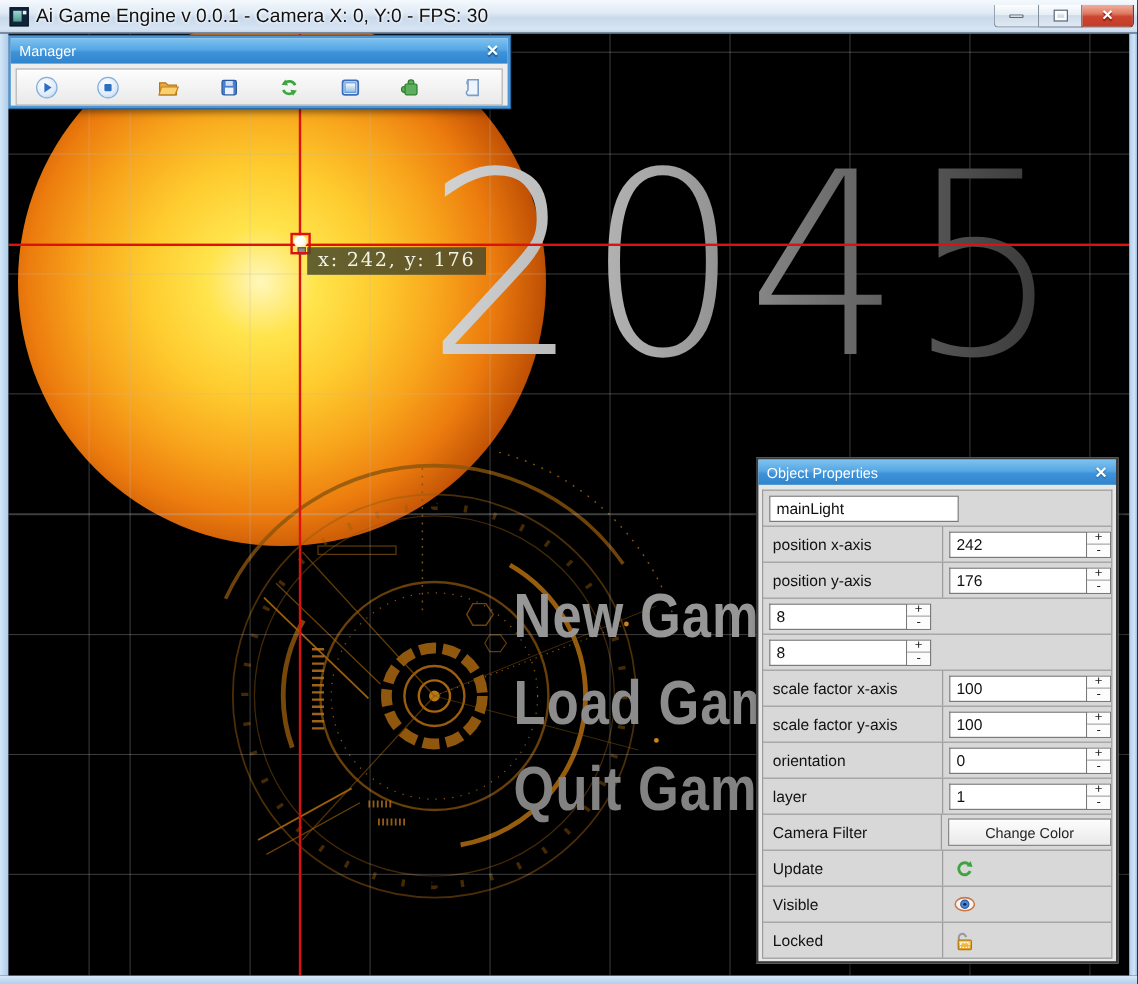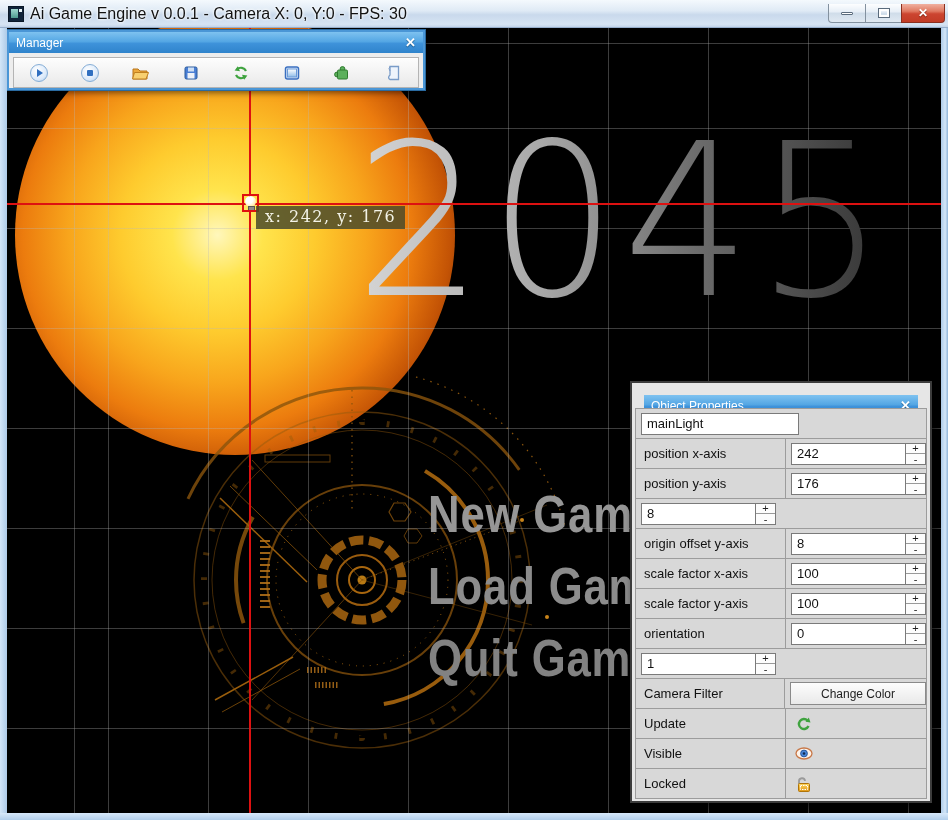--- a/index.html
+++ b/index.html
@@ -67,21 +67,21 @@
     display:flex;align-items:center;padding:0 7px;color:#fff;font-size:12px;}
   .float-title .fx{margin-left:auto;font-size:13px;font-weight:bold;color:#fff;text-shadow:0 1px 1px #1a5a8a;cursor:default;}
 
   .manager{position:absolute;left:7px;top:30px;width:418px;height:60px;z-index:20;
     border:2px solid #4a96d6;outline:1px solid #2a6aa0;background:#ededed;box-shadow:2px 3px 6px rgba(0,0,0,0.5);}
   .toolbar{position:absolute;left:4px;right:4px;top:25px;height:31px;background:linear-gradient(#fdfdfd,#e9e9e9);
     border:1px solid #b4b4b4;box-shadow:inset 0 1px 0 #fff;display:flex;align-items:center;}
   .toolbtn{width:55px;height:29px;display:flex;align-items:center;justify-content:center;cursor:pointer;}
 
   .objprops{position:absolute;left:630px;top:381px;width:302px;height:422px;z-index:22;
-    border:2px solid #3c3c3c;background:#e6e6e6;box-shadow:3px 4px 8px rgba(0,0,0,0.6);padding:12px;}
+    border:2px solid #3c3c3c;background:#e6e6e6;box-shadow:3px 4px 8px rgba(0,0,0,0.6);padding:0;}
   .objprops .float-title{margin:0;}
   .ptable{position:absolute;left:3px;right:3px;top:25px;border:1px solid #9c9c9c;border-bottom:none;background:#d8d8d8;}
   .prow{height:30px;display:flex;border-bottom:1px solid #9c9c9c;}
   .plabel{width:150px;border-right:1px solid #9c9c9c;display:flex;align-items:center;padding-left:8px;
     font-size:13px;color:#111;}
   .pvalue{flex:1;display:flex;align-items:center;padding-left:5px;}
   .inp{height:22px;border:1px solid #7a7a7a;background:#fff;font-size:13px;padding:0 5px;
     font-family:"Liberation Sans",sans-serif;color:#111;}
   .inp.txt{width:158px;}
   .inp.num{width:114px;border-right:none;}
@@ -289,21 +289,20 @@
         <div class="pvalue">
           <input class="inp num" value="8" style="">
           <div class="spin">
             <button class="sbtn plus">+</button>
             <button class="sbtn">-</button>
           </div>
         </div>
       </div>
 
       <div class="prow">
-        <div class="plabel">origin offset y-axis</div>
         <div class="pvalue">
           <input class="inp num" value="8" style="">
           <div class="spin">
             <button class="sbtn plus">+</button>
             <button class="sbtn">-</button>
           </div>
         </div>
       </div>
 
       <div class="prow">
@@ -333,20 +332,21 @@
         <div class="pvalue">
           <input class="inp num" value="0" style="">
           <div class="spin">
             <button class="sbtn plus">+</button>
             <button class="sbtn">-</button>
           </div>
         </div>
       </div>
 
       <div class="prow">
+        <div class="plabel">layer</div>
         <div class="pvalue">
           <input class="inp num" value="1" style="">
           <div class="spin">
             <button class="sbtn plus">+</button>
             <button class="sbtn">-</button>
           </div>
         </div>
       </div>
 
       <div class="prow">

